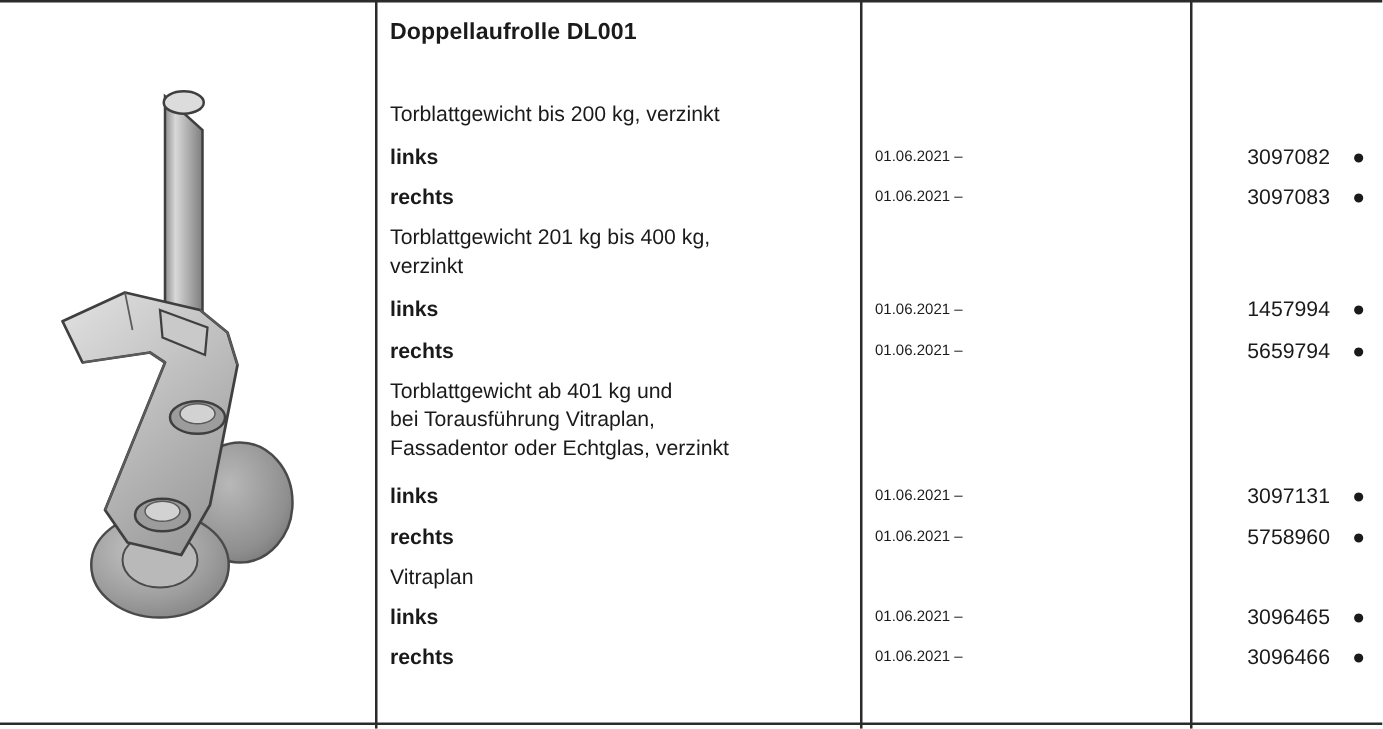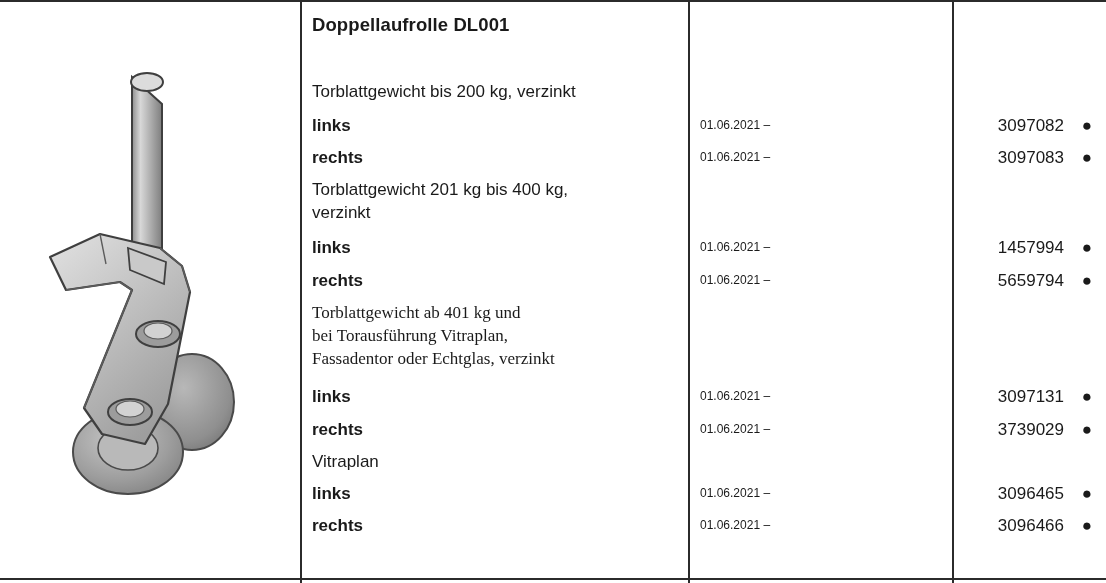--- a/index.html
+++ b/index.html
@@ -179,21 +179,21 @@
   <div class="col-desc">
     <div class="title">Doppellaufrolle DL001</div>
 
     <div class="desc-line" style="top:78px;text-align:center;">Torblattgewicht bis 200 kg, verzinkt</div>
     <div class="desc-line bold" style="top:112px;">links</div>
     <div class="desc-line bold" style="top:144px;">rechts</div>
     <div class="desc-line" style="top:176px;">Torblattgewicht 201 kg bis 400 kg,
 verzinkt</div>
     <div class="desc-line bold" style="top:234px;">links</div>
     <div class="desc-line bold" style="top:267px;">rechts</div>
-    <div class="desc-line" style="top:299px;font-family:Liberation Serif, serif;">Torblattgewicht ab 401 kg und
+    <div class="desc-line" style="top:299px;">Torblattgewicht ab 401 kg und
 bei Torausführung Vitraplan,
 Fassadentor oder Echtglas, verzinkt</div>
     <div class="desc-line bold" style="top:383px;">links</div>
     <div class="desc-line bold" style="top:416px;">rechts</div>
     <div class="desc-line" style="top:448px;">Vitraplan</div>
     <div class="desc-line bold" style="top:480px;">links</div>
     <div class="desc-line bold" style="top:512px;">rechts</div>
   </div>
 
   <div class="col-date">
@@ -216,21 +216,21 @@
 
     <div class="art-line" style="top:234px;">1457994</div>
     <div class="bullet" style="top:234px;">●</div>
 
     <div class="art-line" style="top:267px;">5659794</div>
     <div class="bullet" style="top:267px;">●</div>
 
     <div class="art-line" style="top:383px;">3097131</div>
     <div class="bullet" style="top:383px;">●</div>
 
-    <div class="art-line" style="top:416px;">3739029</div>
+    <div class="art-line" style="top:416px;">5758960</div>
     <div class="bullet" style="top:416px;">●</div>
 
     <div class="art-line" style="top:480px;">3096465</div>
     <div class="bullet" style="top:480px;">●</div>
 
     <div class="art-line" style="top:512px;">3096466</div>
     <div class="bullet" style="top:512px;">●</div>
   </div>
 
 </div>

